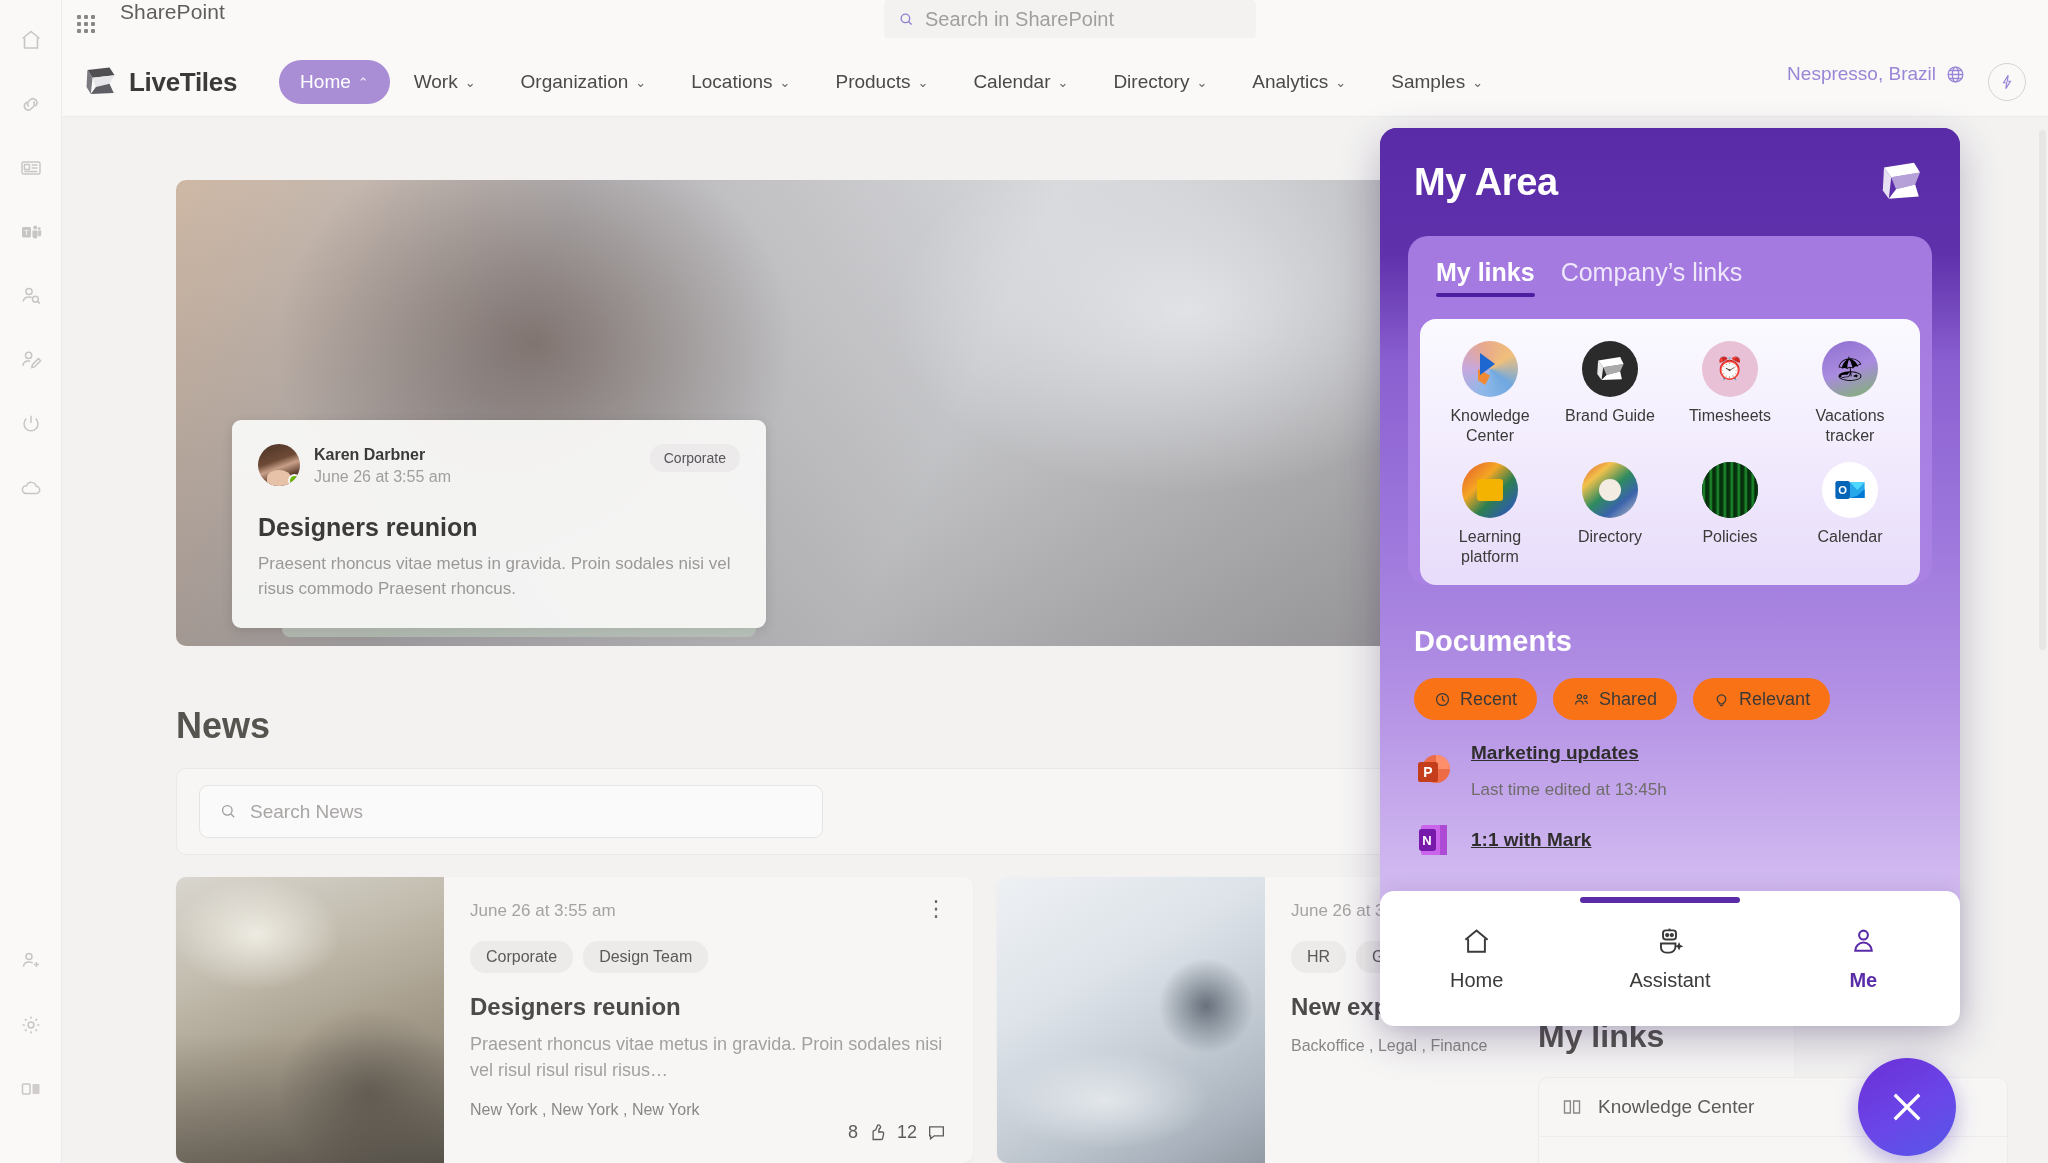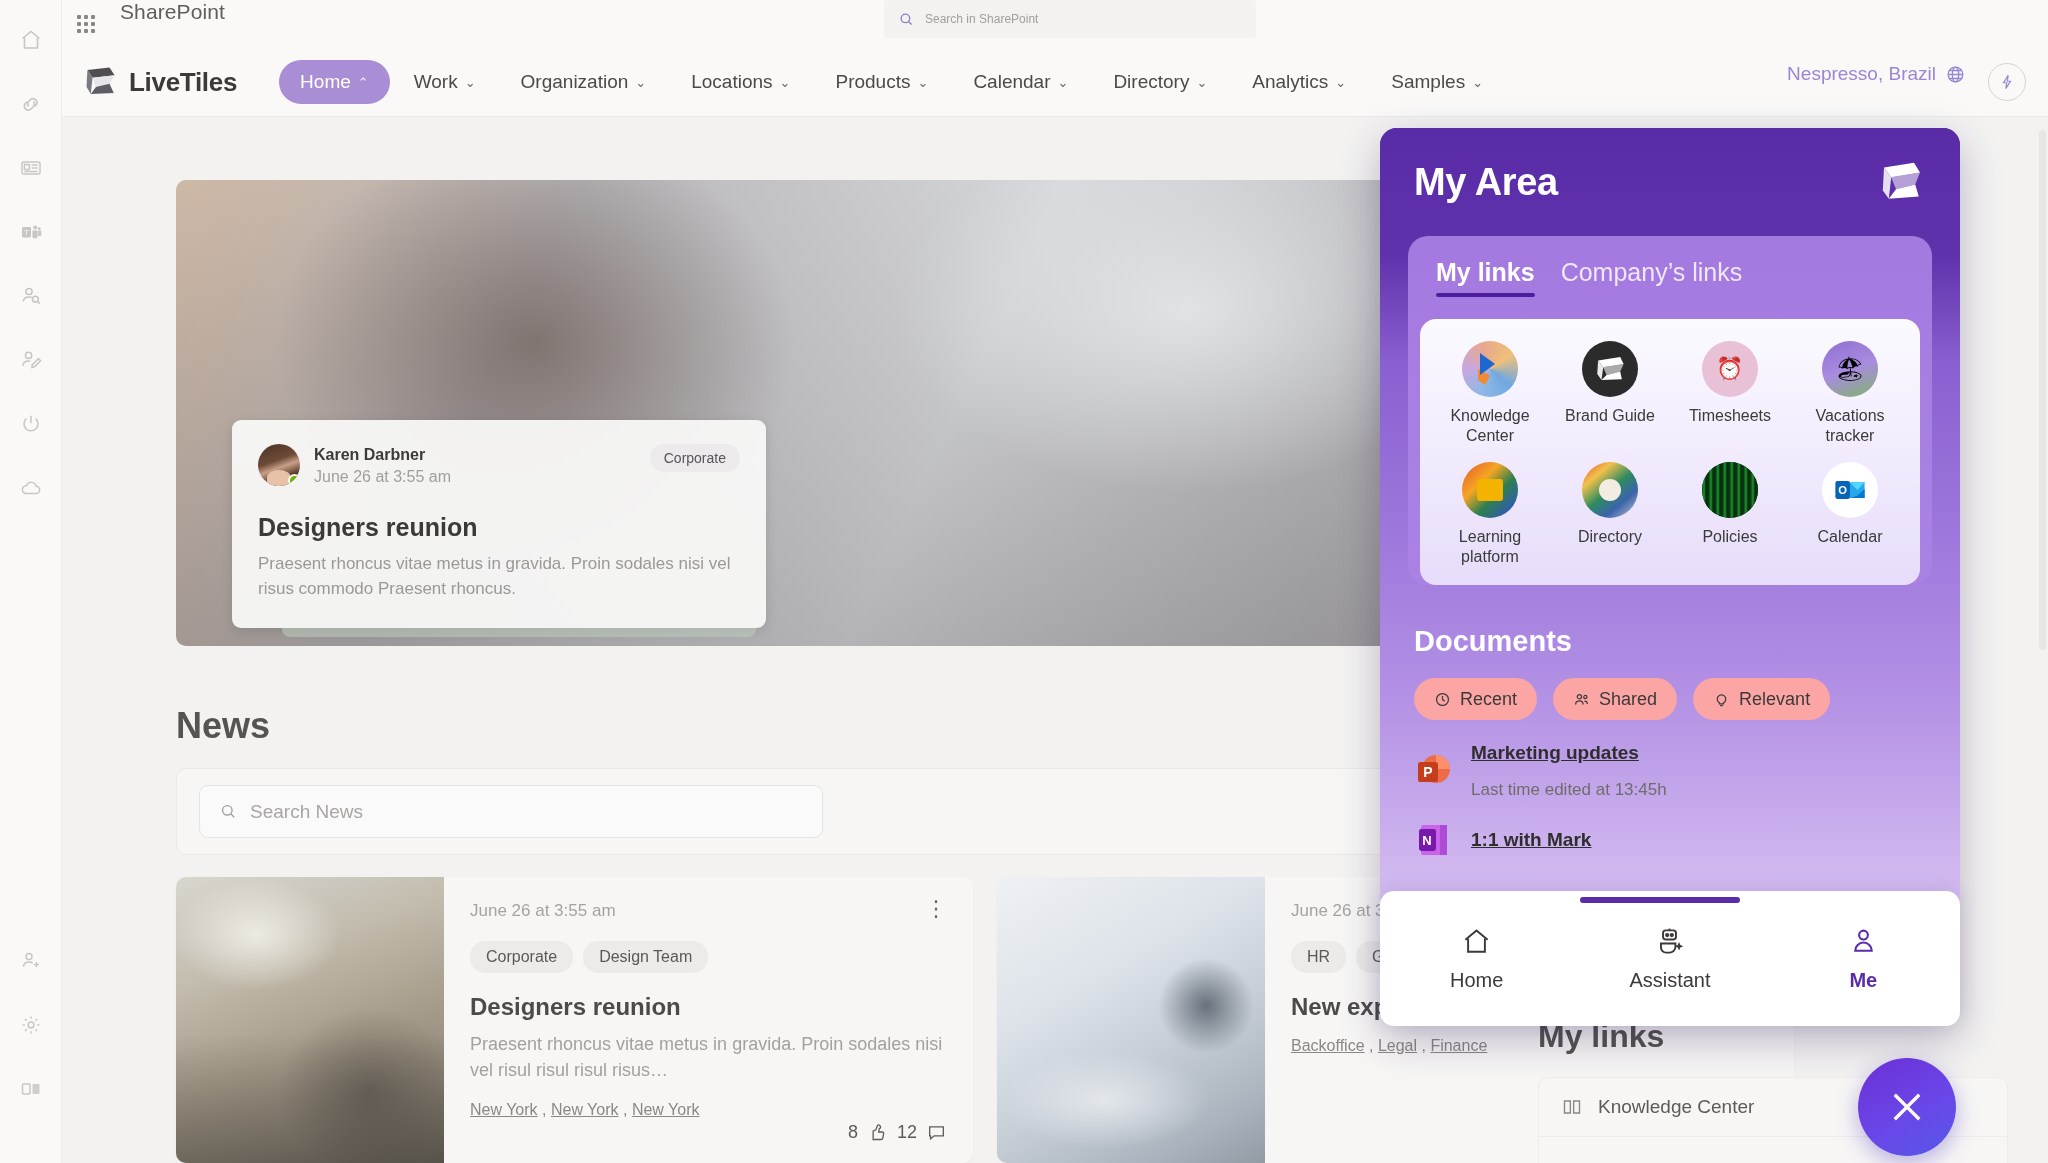--- a/index.html
+++ b/index.html
@@ -44,21 +44,21 @@
     font-size: 21px; color: #605e5c; font-weight: 400; margin-left: 10px;
     letter-spacing: 0.1px;
   }
   .sp-search {
     position: absolute; left: 822px; top: 0px; width: 372px; height: 38px;
     background: #f3f2f1; border-radius: 4px;
     display: flex; align-items: center; padding: 0 14px; gap: 10px;
     cursor: text;
   }
   .sp-search svg { width: 17px; height: 17px; color: #8f7fce; flex: none; }
-  .sp-search span { font-size: 12px; color: #a19f9d; }
+  .sp-search span { font-size: 20px; color: #a19f9d; }
 
   
   .navbar {
     position: absolute; left: 62px; top: 48px; right: 0; height: 69px;
     background: #faf9f8; border-bottom: 1px solid #eceaea;
     display: flex; align-items: center; z-index: 34;
   }
   .brand { display: flex; align-items: center; gap: 11px; margin-left: 22px; cursor: pointer; }
   .brand-mark { width: 34px; height: 34px; }
   .brand-name { font-size: 26px; font-weight: 700; color: #3b3a39; letter-spacing: -0.3px; }
@@ -185,21 +185,21 @@
   }
   .ncard-body { flex: 1; padding: 24px 26px 20px 26px; display: flex; flex-direction: column; position: relative; }
   .nc-row1 { display: flex; align-items: flex-start; }
   .nc-date { font-size: 17px; color: #a5a3a1; }
   .nc-more { margin-left: auto; color: #6b6967; font-size: 22px; line-height: .7; cursor: pointer; letter-spacing:0; }
   .nc-tags { display: flex; gap: 10px; margin-top: 20px; }
   .nc-tag { background: #ecebe9; color: #5b5956; font-size: 16px; padding: 7px 16px; border-radius: 15px; }
   .nc-title { font-size: 24px; font-weight: 700; color: #4d4b49; margin-top: 20px; }
   .nc-desc { font-size: 18px; color: #a3a1a0; line-height: 1.45; margin-top: 10px; }
   .nc-links { margin-top: 18px; font-size: 16px; color: #8a8886; }
-  .nc-links a { color: #8a8886; text-decoration: underline; cursor: pointer; }
+  .nc-links a { color: #8a8886; cursor: pointer; }
   .nc-foot { margin-top: auto; display: flex; justify-content: flex-end; align-items: center; gap: 9px; color: #5e5c5a; font-size: 18px; }
   .nc-foot svg { width: 21px; height: 21px; }
   .nc-foot .grp { display: flex; align-items: center; gap: 9px; cursor: pointer; }
 
   
   .mylinks-sec { position: absolute; left: 1538px; top: 1018px; width: 470px; z-index: 5; }
   .mylinks-h { font-size: 32px; font-weight: 700; color: #56544f; }
   .mylinks-box {
     margin-top: 22px; background: #f7f6f5; border-radius: 10px; border: 1px solid #eeecea;
   }
@@ -272,21 +272,21 @@
     background: repeating-linear-gradient(90deg, #0d4d18 0px, #22a233 2px, #062c0b 4px, #0a3d12 7px);
     opacity: .9;
   }
   .ic-cal { background: #ffffff; display:flex; align-items:center; justify-content:center; }
   .ic-cal svg { width: 36px; height: 36px; }
 
   .docs-sec { position: relative; padding: 26px 34px 0 34px; }
   .docs-h { font-size: 29px; font-weight: 700; color: #ffffff; }
   .doc-chips { display: flex; gap: 16px; margin-top: 20px; }
   .doc-chip {
-    background: #fca5a5; border-radius: 22px; height: 42px; padding: 0 20px;
+    background: #f97316; border-radius: 22px; height: 42px; padding: 0 20px;
     display: flex; align-items: center; gap: 9px; font-size: 18px; color: #3b3a39; cursor: pointer;
   }
   .doc-chip svg { width: 17px; height: 17px; color: #3b3a39; }
   .doc-list { margin-top: 22px; display: flex; flex-direction: column; gap: 20px; }
   .doc-row { display: flex; align-items: center; gap: 17px; cursor: pointer; }
   .doc-ico { width: 40px; height: 40px; flex: none; position: relative; }
   .doc-name { font-size: 19px; font-weight: 700; color: #2f2e2d; text-decoration: underline; }
   .doc-sub { font-size: 17px; color: #6f6d6b; margin-top: 16px; }
 
   

